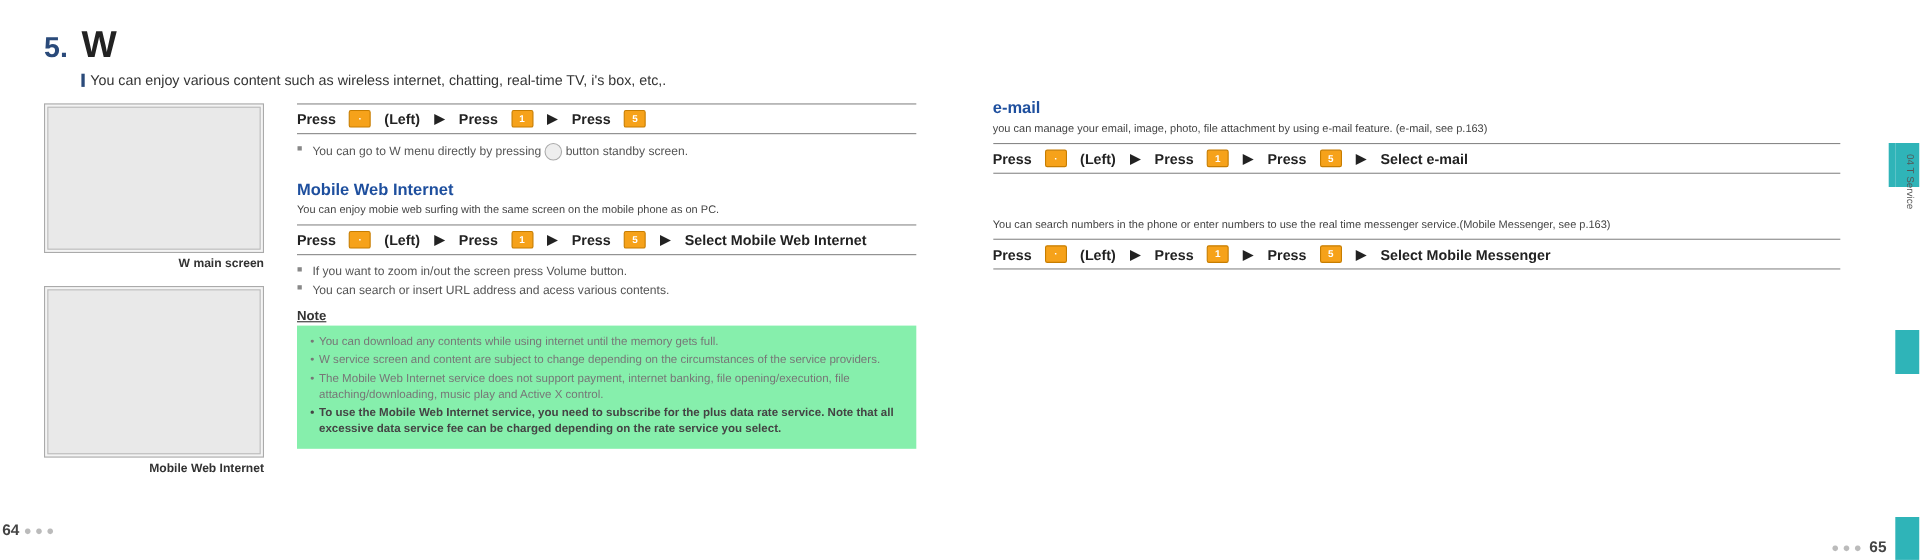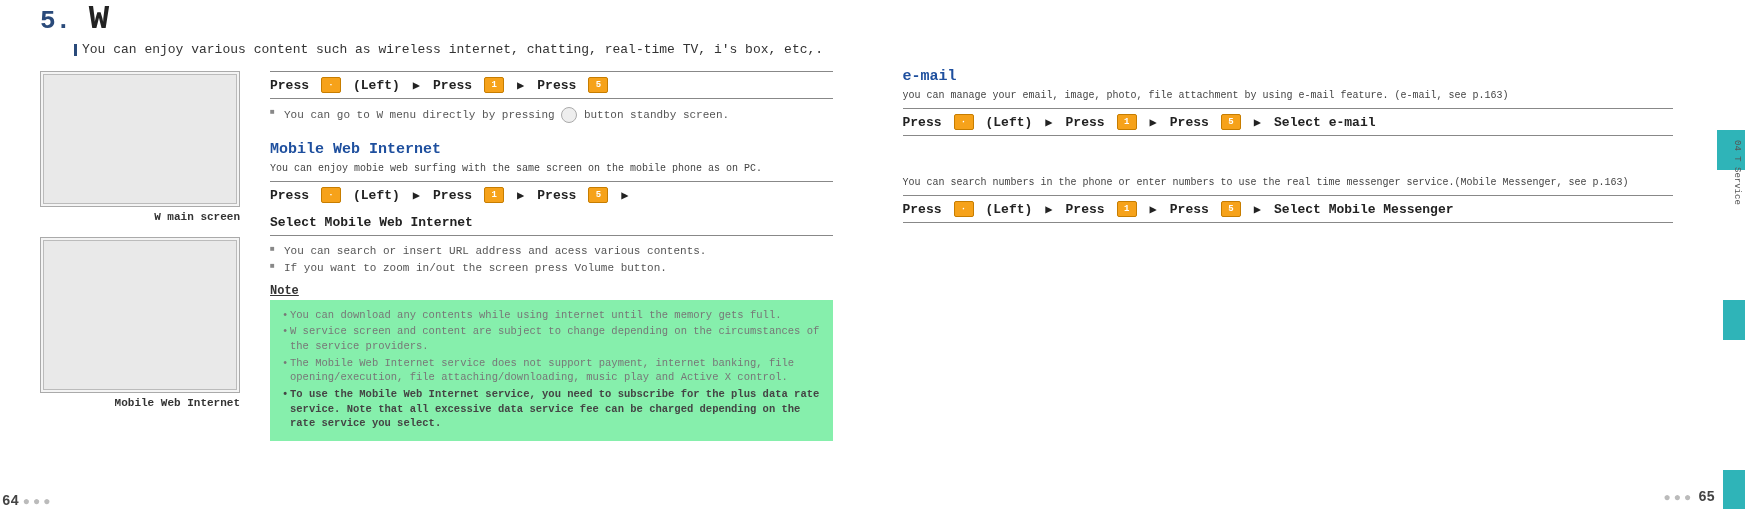--- a/index.html
+++ b/index.html
@@ -1,18 +1,18 @@
 <!DOCTYPE html>
 <html><head>
 <meta charset="utf-8">
 <style>
   * { box-sizing: border-box; margin: 0; padding: 0; }
   html, body { width: 1745px; height: 509px; font-family: Arial, Helvetica, sans-serif; background: #fff; color: #333; }
   .spread { display: flex; width: 100%; height: 100%; position: relative; }
-  .page { flex: 1 1 50%; position: relative; padding: 0 40px 30px 40px; font-family: Liberation Mono, monospace; }
+  .page { flex: 1 1 50%; position: relative; padding: 22px 40px 30px 40px; }
   .page-left { border-right: none; }
   .page-right { padding-left: 30px; }
 
   
   .chapter-num { font-size: 26px; font-weight: bold; color: #2a4a7a; display: inline-block; vertical-align: baseline; }
   .chapter-title { font-size: 34px; font-weight: bold; color: #222; display: inline-block; margin-left: 8px; }
   .chapter-sub { font-size: 13px; color: #333; margin-top: 4px; padding-left: 42px; position: relative; }
   .chapter-sub::before { content: ""; position: absolute; left: 34px; top: 2px; width: 3px; height: 12px; background: #2a4a7a; }
 
   .section-title { font-size: 15px; font-weight: bold; color: #1e4f9e; margin-bottom: 4px; }
@@ -42,21 +42,21 @@
   .note-box .nb.bold { color: #444; font-weight: bold; }
 
   .round-icon { display:inline-block; width:16px; height:16px; border-radius:50%; background:#eee; border:1px solid #aaa; vertical-align:middle; }
 
   
   .side-tab { position: absolute; right: 0; top: 0; width: 22px; height: 100%; background: repeating-linear-gradient(white, white 130px, #2fb4b8 130px, #2fb4b8 170px); }
   .tab-text { position:absolute; right:3px; top:140px; font-size:9px; color:#555; writing-mode: vertical-rl; text-orientation: mixed; }
   .tab-block { position:absolute; right:22px; top:130px; width:6px; height:40px; background:#2fb4b8; }
 
   
-  .pgnum-left { position: absolute; left: 2px; bottom: 0; font-size: 14px; font-weight: bold; color: #444; }
+  .pgnum-left { position: absolute; left: 2px; bottom: 20px; font-size: 14px; font-weight: bold; color: #444; }
   .pgnum-right { position: absolute; right: 30px; bottom: 4px; font-size: 14px; font-weight: bold; color: #444; }
   .dots { display:inline-block; margin:0 4px; color:#bbb; letter-spacing:3px; font-size:12px; }
 
   .block { margin-bottom: 18px; }
   .right-content { padding-right: 32px; }
 </style>
 </head>
 <body>
 
 <div class="spread">
@@ -112,22 +112,22 @@
             <span>(Left)</span>
             <span class="arrow">▶</span>
             <span>Press</span>
             <span class="key-icon">1</span>
             <span class="arrow">▶</span>
             <span>Press</span>
             <span class="key-icon">5</span>
             <span class="arrow">▶</span>
             <span>Select Mobile Web Internet</span>
           </div>
+          <div class="bullet">If you want to zoom in/out the screen press Volume button.</div>
           <div class="bullet">You can search or insert URL address and acess various contents.</div>
-          <div class="bullet">If you want to zoom in/out the screen press Volume button.</div>
 
           <div class="note-head">Note</div>
           <div class="note-box">
             <div class="nb">You can download any contents while using internet until the memory gets full.</div>
             <div class="nb">W service screen and content are subject to change depending on the circumstances of the service providers.</div>
             <div class="nb">The Mobile Web Internet service does not support payment, internet banking, file opening/execution, file attaching/downloading, music play and Active X control.</div>
             <div class="nb bold">To use the Mobile Web Internet service, you need to subscribe for the plus data rate service. Note that all excessive data service fee can be charged depending on the rate service you select.</div>
           </div>
         </div>
 

